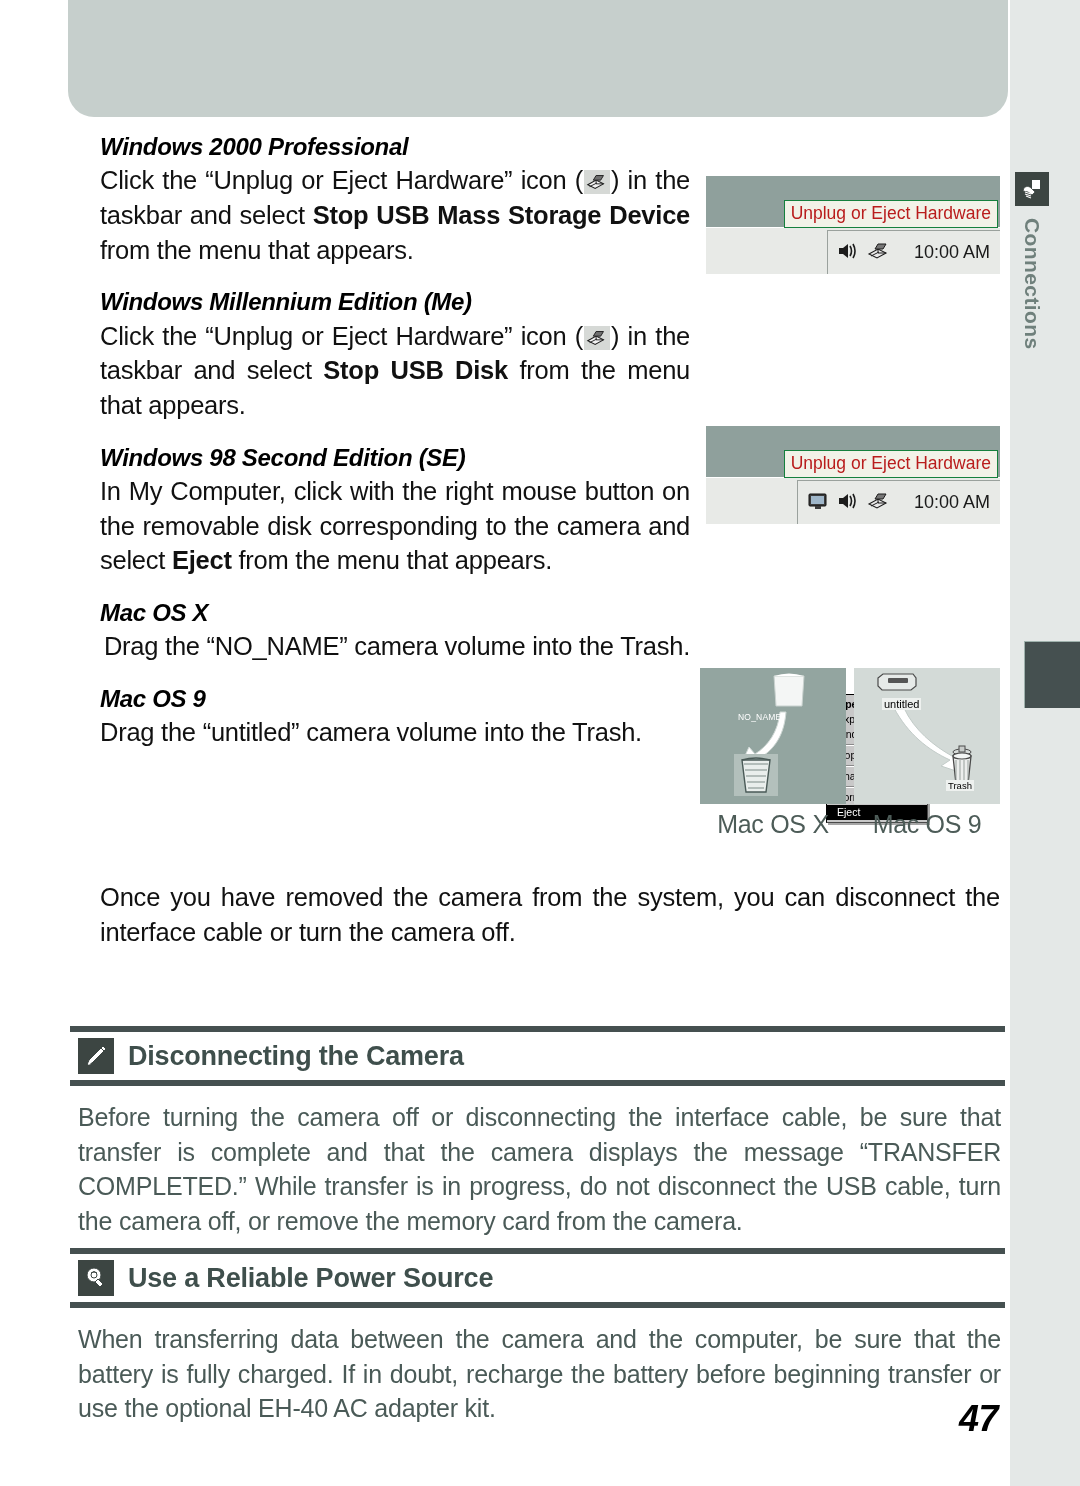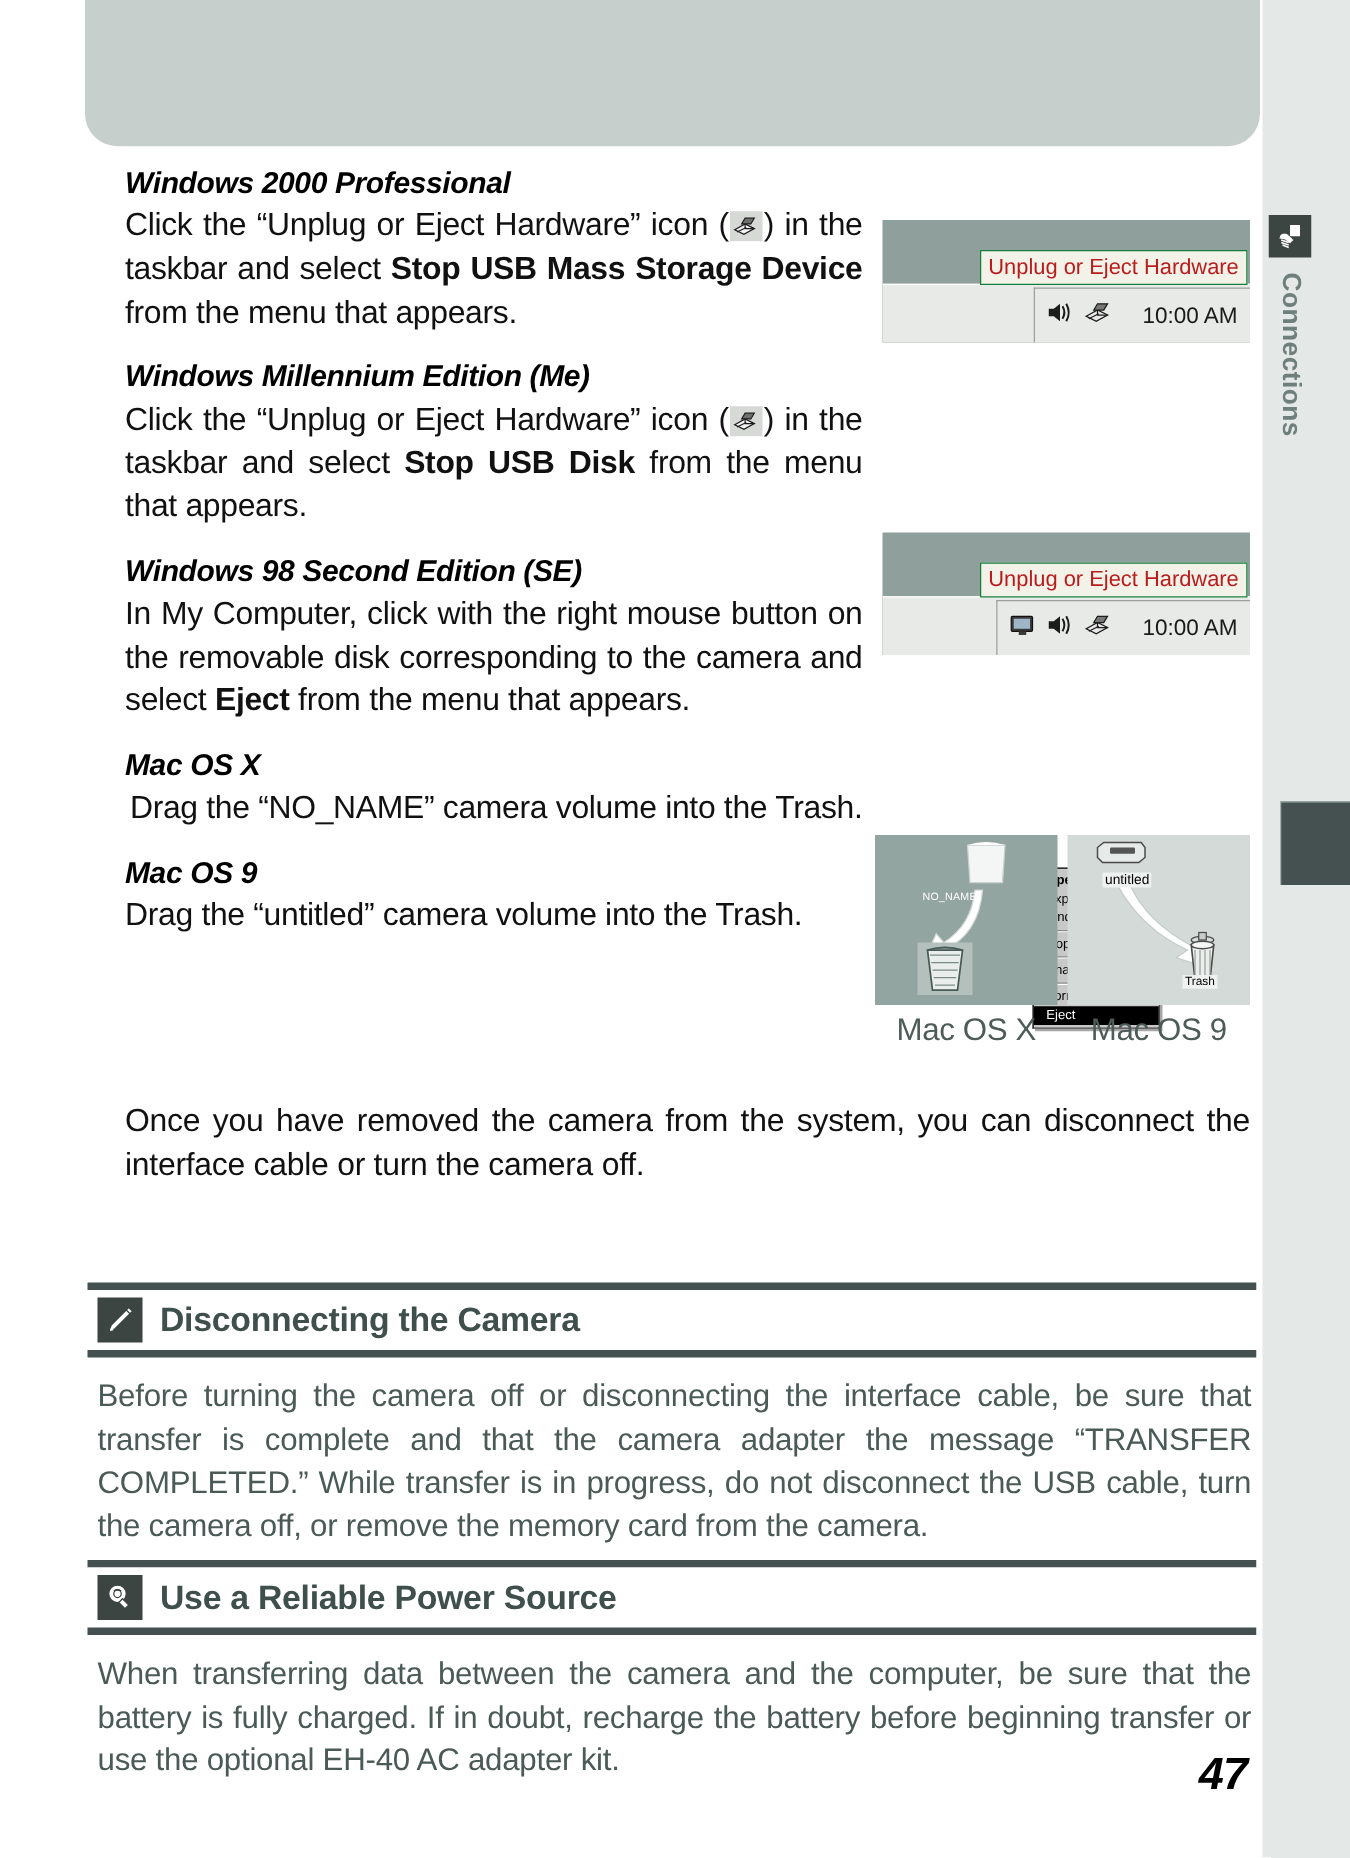--- a/index.html
+++ b/index.html
@@ -527,21 +527,21 @@
       <div class="note-icon">
         <svg width="26" height="26" viewBox="0 0 26 26" aria-hidden="true">
           <path d="M20 3 l3 3 -14 14 -5 2 2 -5 z" fill="#ffffff" stroke="#3c4542" stroke-width="1"></path>
           <path d="M5 22 l3 -1 -2 -2 z" fill="#ffffff"></path>
           <path d="M18 5 l3 3" stroke="#3c4542" stroke-width="1"></path>
         </svg>
       </div>
       <div class="note-title">Disconnecting the Camera</div>
     </div>
     <div class="note-rule-bot"></div>
-    <div class="note-body">Before turning the camera off or disconnecting the interface cable, be sure that transfer is complete and that the camera adapter the message “TRANSFER COMPLETED.”  While transfer is in progress, do not disconnect the USB cable, turn the camera off, or remove the memory card from the camera.</div>
+    <div class="note-body">Before turning the camera off or disconnecting the interface cable, be sure that transfer is complete and that the camera displays the message “TRANSFER COMPLETED.”  While transfer is in progress, do not disconnect the USB cable, turn the camera off, or remove the memory card from the camera.</div>
   </div>
 
   <div class="note" style="top:1248px;">
     <div class="note-rule-top"></div>
     <div class="note-head">
       <div class="note-icon">
         <svg width="26" height="26" viewBox="0 0 26 26" aria-hidden="true">
           <circle cx="11" cy="10" r="7" fill="#ffffff" stroke="#3c4542" stroke-width="1"></circle>
           <path d="M15 14 l5 5 -3 3 -5 -5 z" fill="#ffffff" stroke="#3c4542" stroke-width="1"></path>
           <path d="M8 8 q3 -3 6 0" fill="none" stroke="#3c4542" stroke-width="1"></path>

